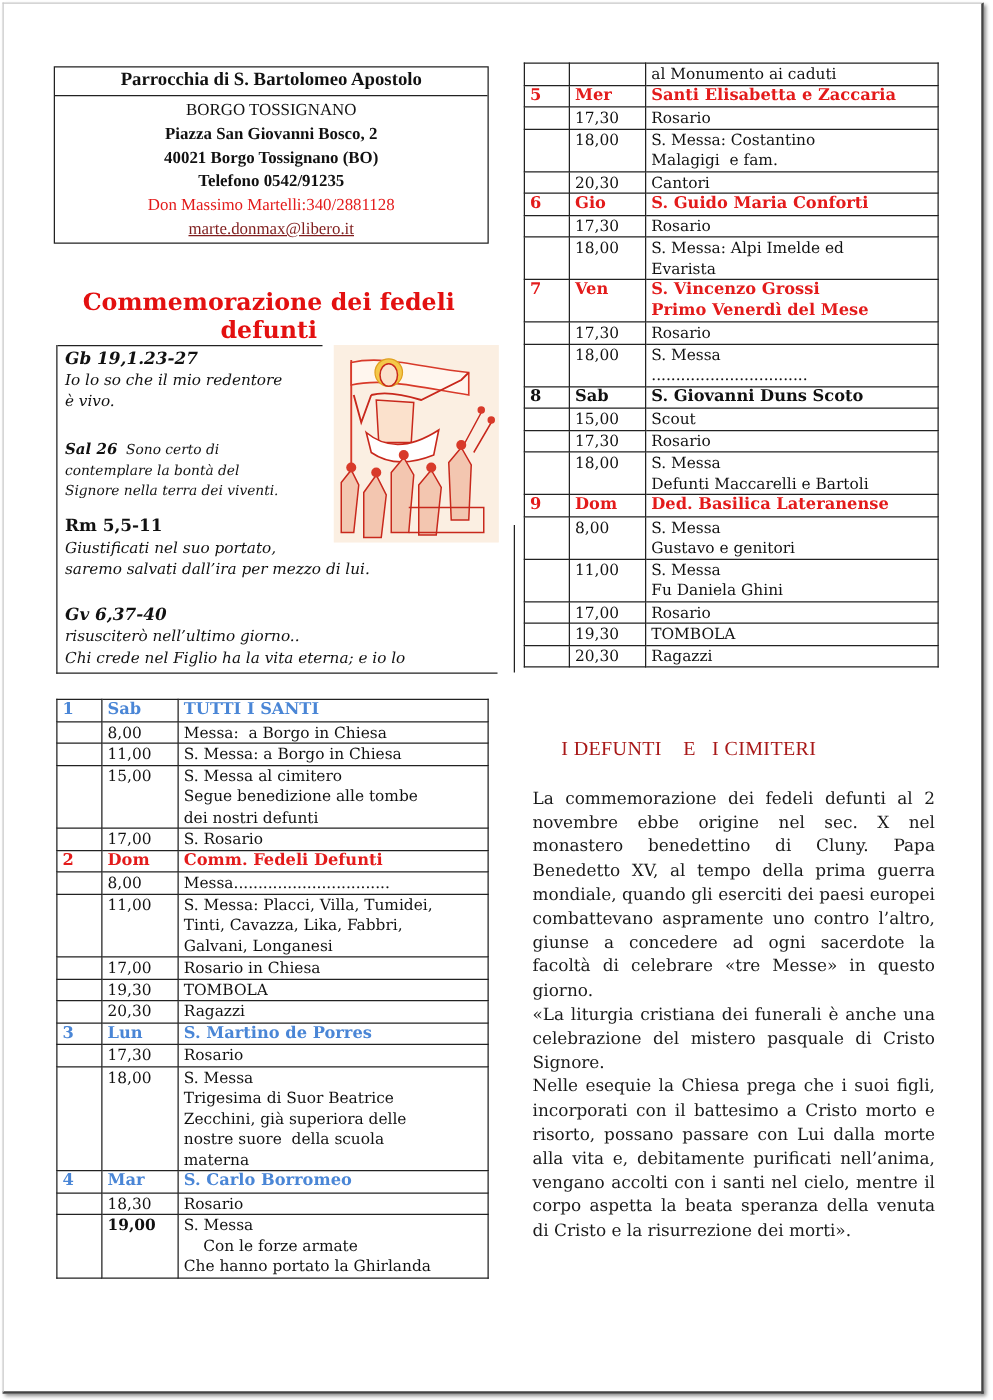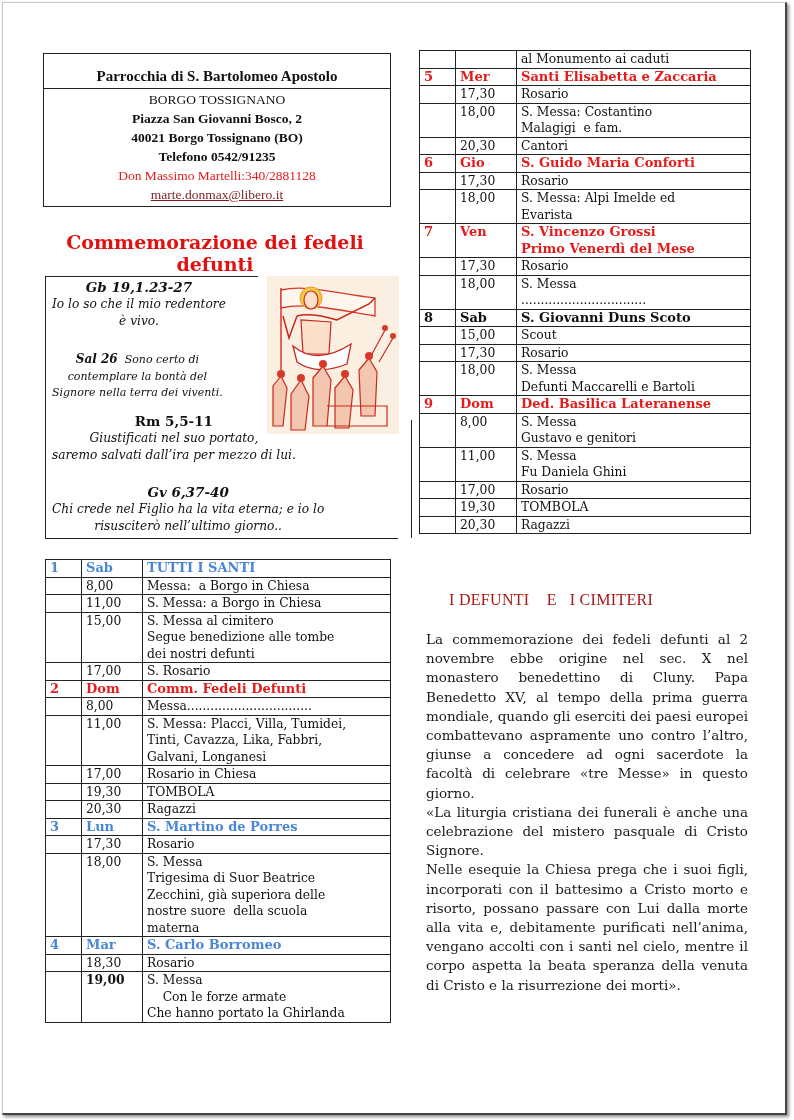--- a/index.html
+++ b/index.html
@@ -2,31 +2,31 @@
 <html><head>
 <meta charset="utf-8">
 <style>
   html, body { margin:0; padding:0; background:#ffffff; }
   body { width:794px; height:1120px; position:relative; overflow:hidden; font-family:"DejaVu Serif", serif; color:#111; }
   .page { position:absolute; left:2px; top:2px; width:782px; height:1110px; background:#fff; border:1px solid #c8c8c8; border-right:2px solid #444; border-bottom:2px solid #444; box-shadow:2px 2px 3px rgba(0,0,0,0.45); }
   .abs { position:absolute; }
 
   
   .hdr { left:40px; top:50px; width:346px; border:1.5px solid #222; }
-  .hdr-title { font-family:"Liberation Serif", serif; font-weight:bold; font-size:15px; text-align:center; border-bottom:1.5px solid #222; padding:2px 0 3px;margin-top:12px; }
+  .hdr-title { font-family:"Liberation Serif", serif; font-weight:bold; font-size:15px; text-align:center; border-bottom:1.5px solid #222; padding:2px 0 3px; }
   .hdr-body { text-align:center; font-family:"Liberation Serif", serif; font-size:13.5px; line-height:19px; padding:1px 0 2px; }
   .hdr-body .b { font-weight:bold; }
   .hdr-body .red { color:#e31b1b; }
   .hdr-body a { color:#7f1d1d; text-decoration:underline; }
 
   .title1 { left:40px; top:205px; width:346px; text-align:center; color:#d80f0f; font-style:italic; font-weight:bold; font-size:16.5px; font-family:"DejaVu Serif", serif; }
   .title2 { left:42px; top:228px; width:340px; text-align:center; color:#e31010; font-weight:bold; font-size:19px; line-height:22px; font-family:"DejaVu Serif", serif; }
 
   
-  .readings { left:42px; top:273px; width:352px; height:262px; border-left:1.5px solid #222; border-bottom:1.5px solid #222;text-align:center; }
+  .readings { left:42px; top:273px; width:352px; height:262px; border-left:1.5px solid #222; border-bottom:1.5px solid #222; }
   .readings-top { position:absolute; left:0; top:0; width:212px; height:0; border-top:1.5px solid #222; }
   .readings-right { position:absolute; right:-14px; top:144px; height:118px; border-right:1.5px solid #222; }
   .rd { position:absolute; left:6px; font-size:12.2px; line-height:17px; }
   .rd .ref { font-weight:bold; font-style:italic; font-size:13.5px; }
   .rd .refn { font-weight:bold; font-size:13.5px; }
   .rd .it { font-style:italic; }
   .rd.small { font-size:11px; line-height:16.5px; }
   .rd.small .ref { font-size:12px; }
 
   .art { left:264px; top:273px; width:132px; height:158px; background:#fbefe2; overflow:hidden; }
@@ -89,22 +89,22 @@
     </div>
 
     <div class="rd" style="top:137px;">
       <div class="refn">Rm 5,5-11</div>
       <div class="it">Giustificati nel suo portato,</div>
       <div class="it">saremo salvati dall’ira per mezzo di lui.</div>
     </div>
 
     <div class="rd" style="top:208px;">
       <div class="ref">Gv 6,37-40</div>
+      <div class="it">risusciterò nell’ultimo giorno..</div>
       <div class="it">Chi crede nel Figlio ha la vita eterna; e io lo</div>
-      <div class="it">risusciterò nell’ultimo giorno..</div>
     </div>
   </div>
 
   <div class="abs art" title="Risen Christ with the faithful (red line drawing)">
     <svg width="132" height="158" viewBox="0 0 132 158">
       <rect width="132" height="158" fill="#fbefe2"></rect>
       <path d="M14 12 L14 150" stroke="#d83a2a" stroke-width="1.5"></path>
       <path d="M14 14 C40 8 70 18 108 22 L108 40 C70 34 40 26 14 32 Z" fill="#fff6ee" stroke="#d83a2a" stroke-width="1.3"></path>
       <circle cx="44" cy="22" r="11" fill="#f4c84a" stroke="#e0a020" stroke-width="1"></circle>
       <ellipse cx="44" cy="24" rx="7" ry="9" fill="#fbe1cc" stroke="#c8281c" stroke-width="1.2"></ellipse>

